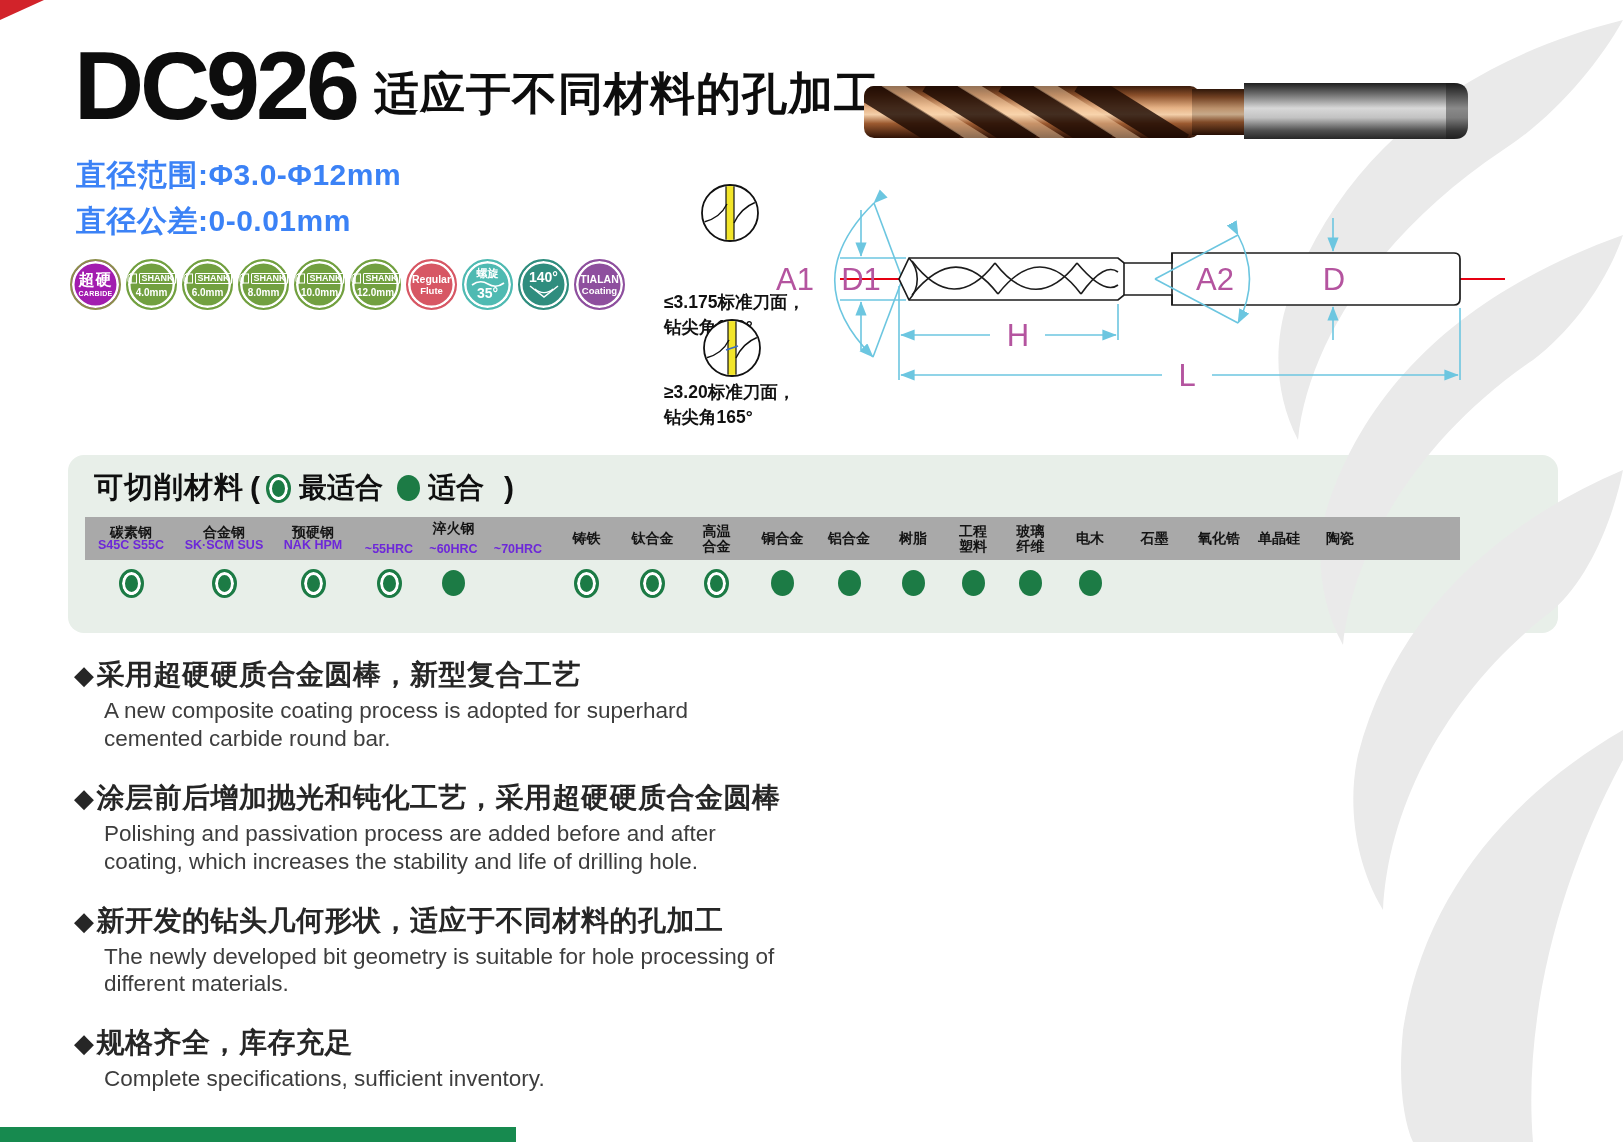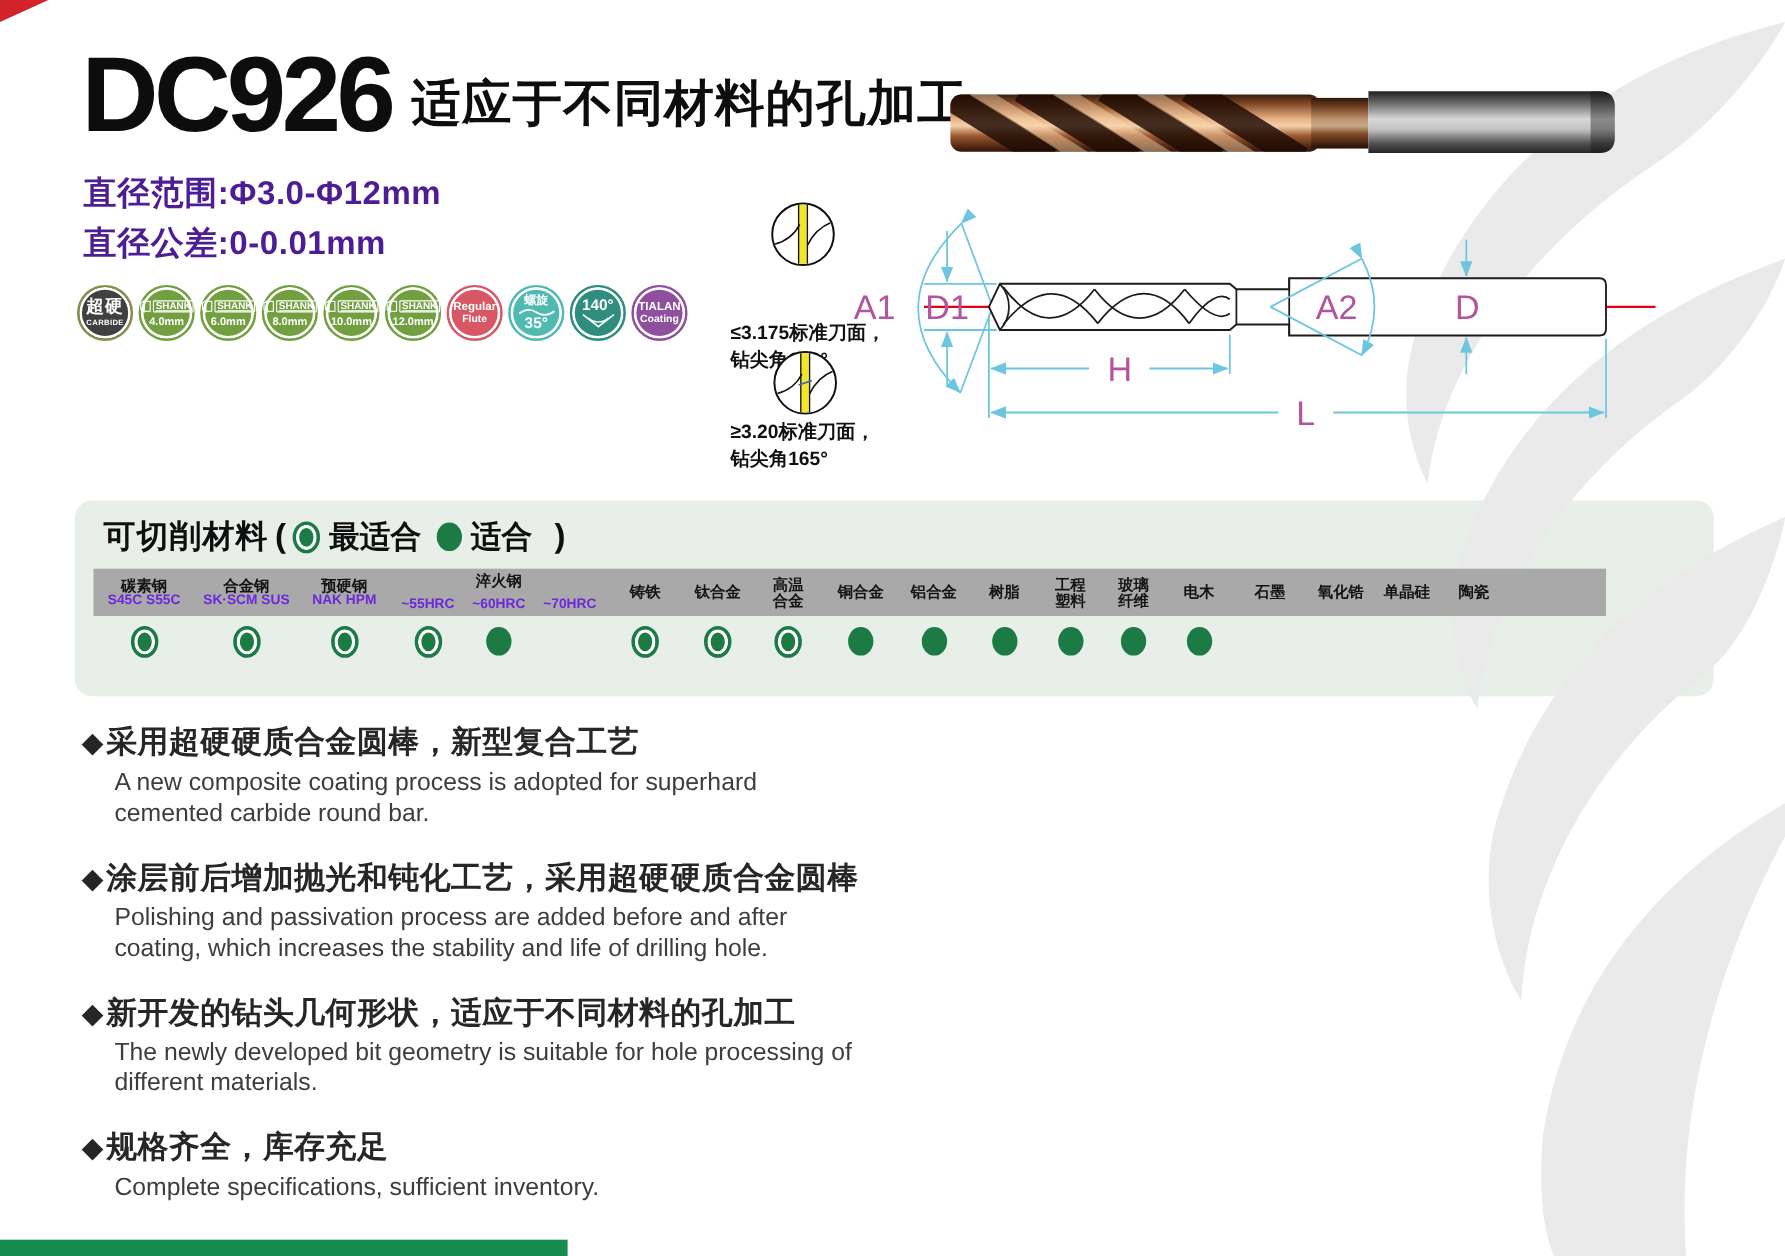--- a/index.html
+++ b/index.html
@@ -10,34 +10,34 @@
   #watermark{position:absolute;top:0;right:0;z-index:2;pointer-events:none;}
   #panel-bg{position:absolute;left:68px;top:455px;width:1490px;height:178px;background:#e8efe9;border-radius:16px;z-index:1;}
   #bottom-bar{position:absolute;left:0;top:1127px;width:516px;height:15px;background:#178a4f;z-index:1;}
   #content{position:absolute;inset:0;z-index:3;}
   #corner-red{position:absolute;left:0;top:0;width:0;height:0;border-top:20px solid #d2232a;border-right:44px solid transparent;}
 
   
   #title-row{position:absolute;left:74px;top:38px;display:flex;align-items:flex-end;}
   #model{font-size:97px;font-weight:900;letter-spacing:-4px;line-height:0.98;color:#0d0d0d;font-family:"Liberation Sans",sans-serif;}
   #subtitle{font-size:45px;font-weight:900;color:#0d0d0d;margin-left:18px;padding-bottom:9px;letter-spacing:1px;}
-  .spec-line{position:absolute;left:76px;font-size:30px;font-weight:800;color:#4c1d95;letter-spacing:0.5px;}
+  .spec-line{position:absolute;left:76px;font-size:30px;font-weight:800;color:#3b82f6;letter-spacing:0.5px;}
   #spec1{top:155px;}
   #spec2{top:201px;}
 
   
   #badges{position:absolute;left:70px;top:259px;display:flex;gap:5px;}
   .badge{
     width:47px;height:47px;border-radius:50%;border:2px solid;box-shadow:inset 0 0 0 2.5px #fff;
     display:flex;flex-direction:column;align-items:center;justify-content:center;color:#fff;text-align:center;line-height:1.05;
   }
   .b-carbide .t1{font-size:16px;font-weight:900;letter-spacing:1px;}
   .b-carbide .t2{font-size:7px;font-weight:700;margin-top:1px;letter-spacing:0.3px;}
   .b-shank .row1{display:flex;align-items:center;gap:1px;}
-  .b-shank .t1{font-size:9px;font-weight:800;border:1px solid #fff;padding:0 1.5px;border-radius:1px;text-decoration:underline;}
+  .b-shank .t1{font-size:9px;font-weight:800;border:1px solid #fff;padding:0 1.5px;border-radius:1px;}
   .b-shank .t2{font-size:10px;font-weight:700;margin-top:2px;}
   .b-plain .t1{font-size:10.5px;font-weight:800;}
   .b-plain .t2{font-size:9.5px;font-weight:600;margin-top:1px;}
   .b-helix .t1{font-size:11px;font-weight:800;}
   .b-helix .t2{font-size:14px;font-weight:800;margin-top:-2px;}
   .b-angle .t1{font-size:14px;font-weight:800;}
   .badge svg{display:block;}
 
   
   #panel-content{position:absolute;left:68px;top:455px;width:1490px;height:178px;}
@@ -95,21 +95,21 @@
   <div id="corner-red"></div>
 
   <div id="title-row">
     <div id="model">DC926</div>
     <div id="subtitle">适应于不同材料的孔加工</div>
   </div>
   <div class="spec-line" id="spec1">直径范围:Φ3.0-Φ12mm</div>
   <div class="spec-line" id="spec2">直径公差:0-0.01mm</div>
 
   <div id="badges">
-      <div class="badge b-carbide" style="background: #404040; border-color: rgb(140, 142, 75);">
+      <div class="badge b-carbide" style="background: #a21caf; border-color: rgb(140, 142, 75);">
         <div class="t1">超硬</div>
         <div class="t2">CARBIDE</div>
       </div>
       <div class="badge b-shank" style="background: rgb(114, 160, 64); border-color: rgb(114, 160, 64);">
         <div class="row1">
           <span class="shank-icon">
             <svg width="11" height="15" viewBox="0 0 11 15">
               <path d="M1,4.5 L4,2.5 V12.5 L1,10.5 Z" fill="none" stroke="#fff" stroke-width="1"></path>
               <rect x="4" y="3" width="5.5" height="9" fill="none" stroke="#fff" stroke-width="1"></rect>
             </svg>

